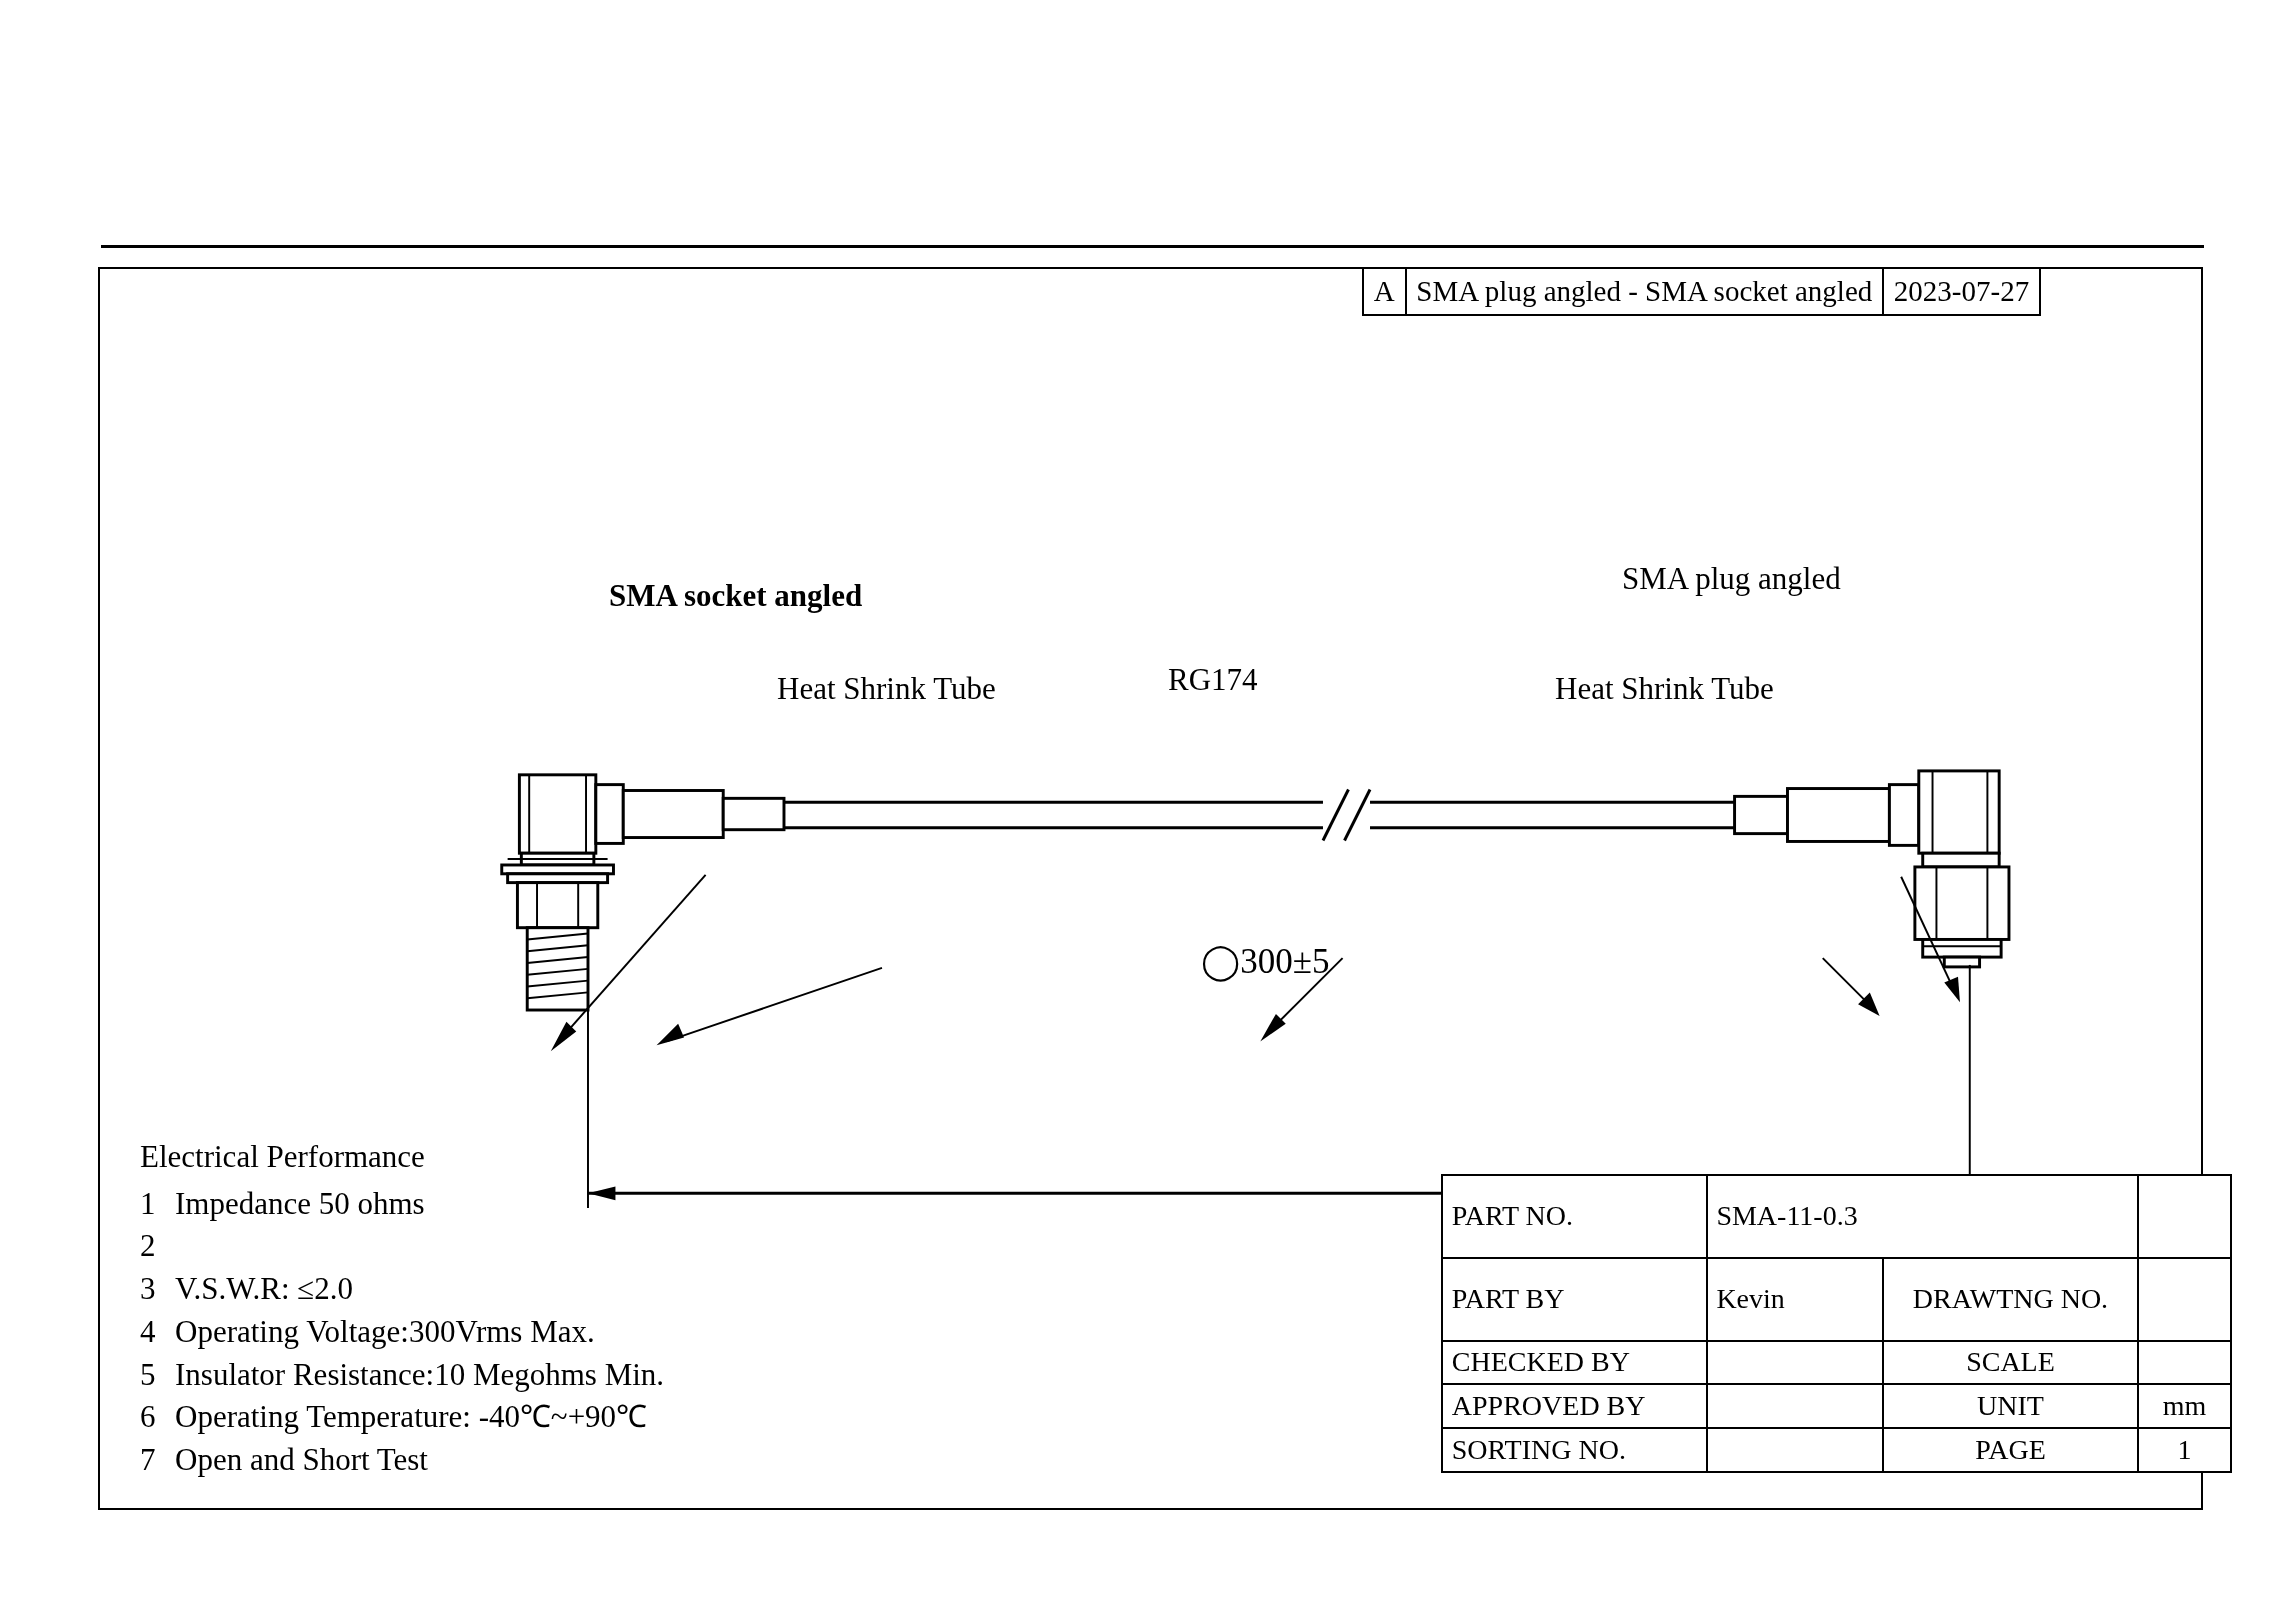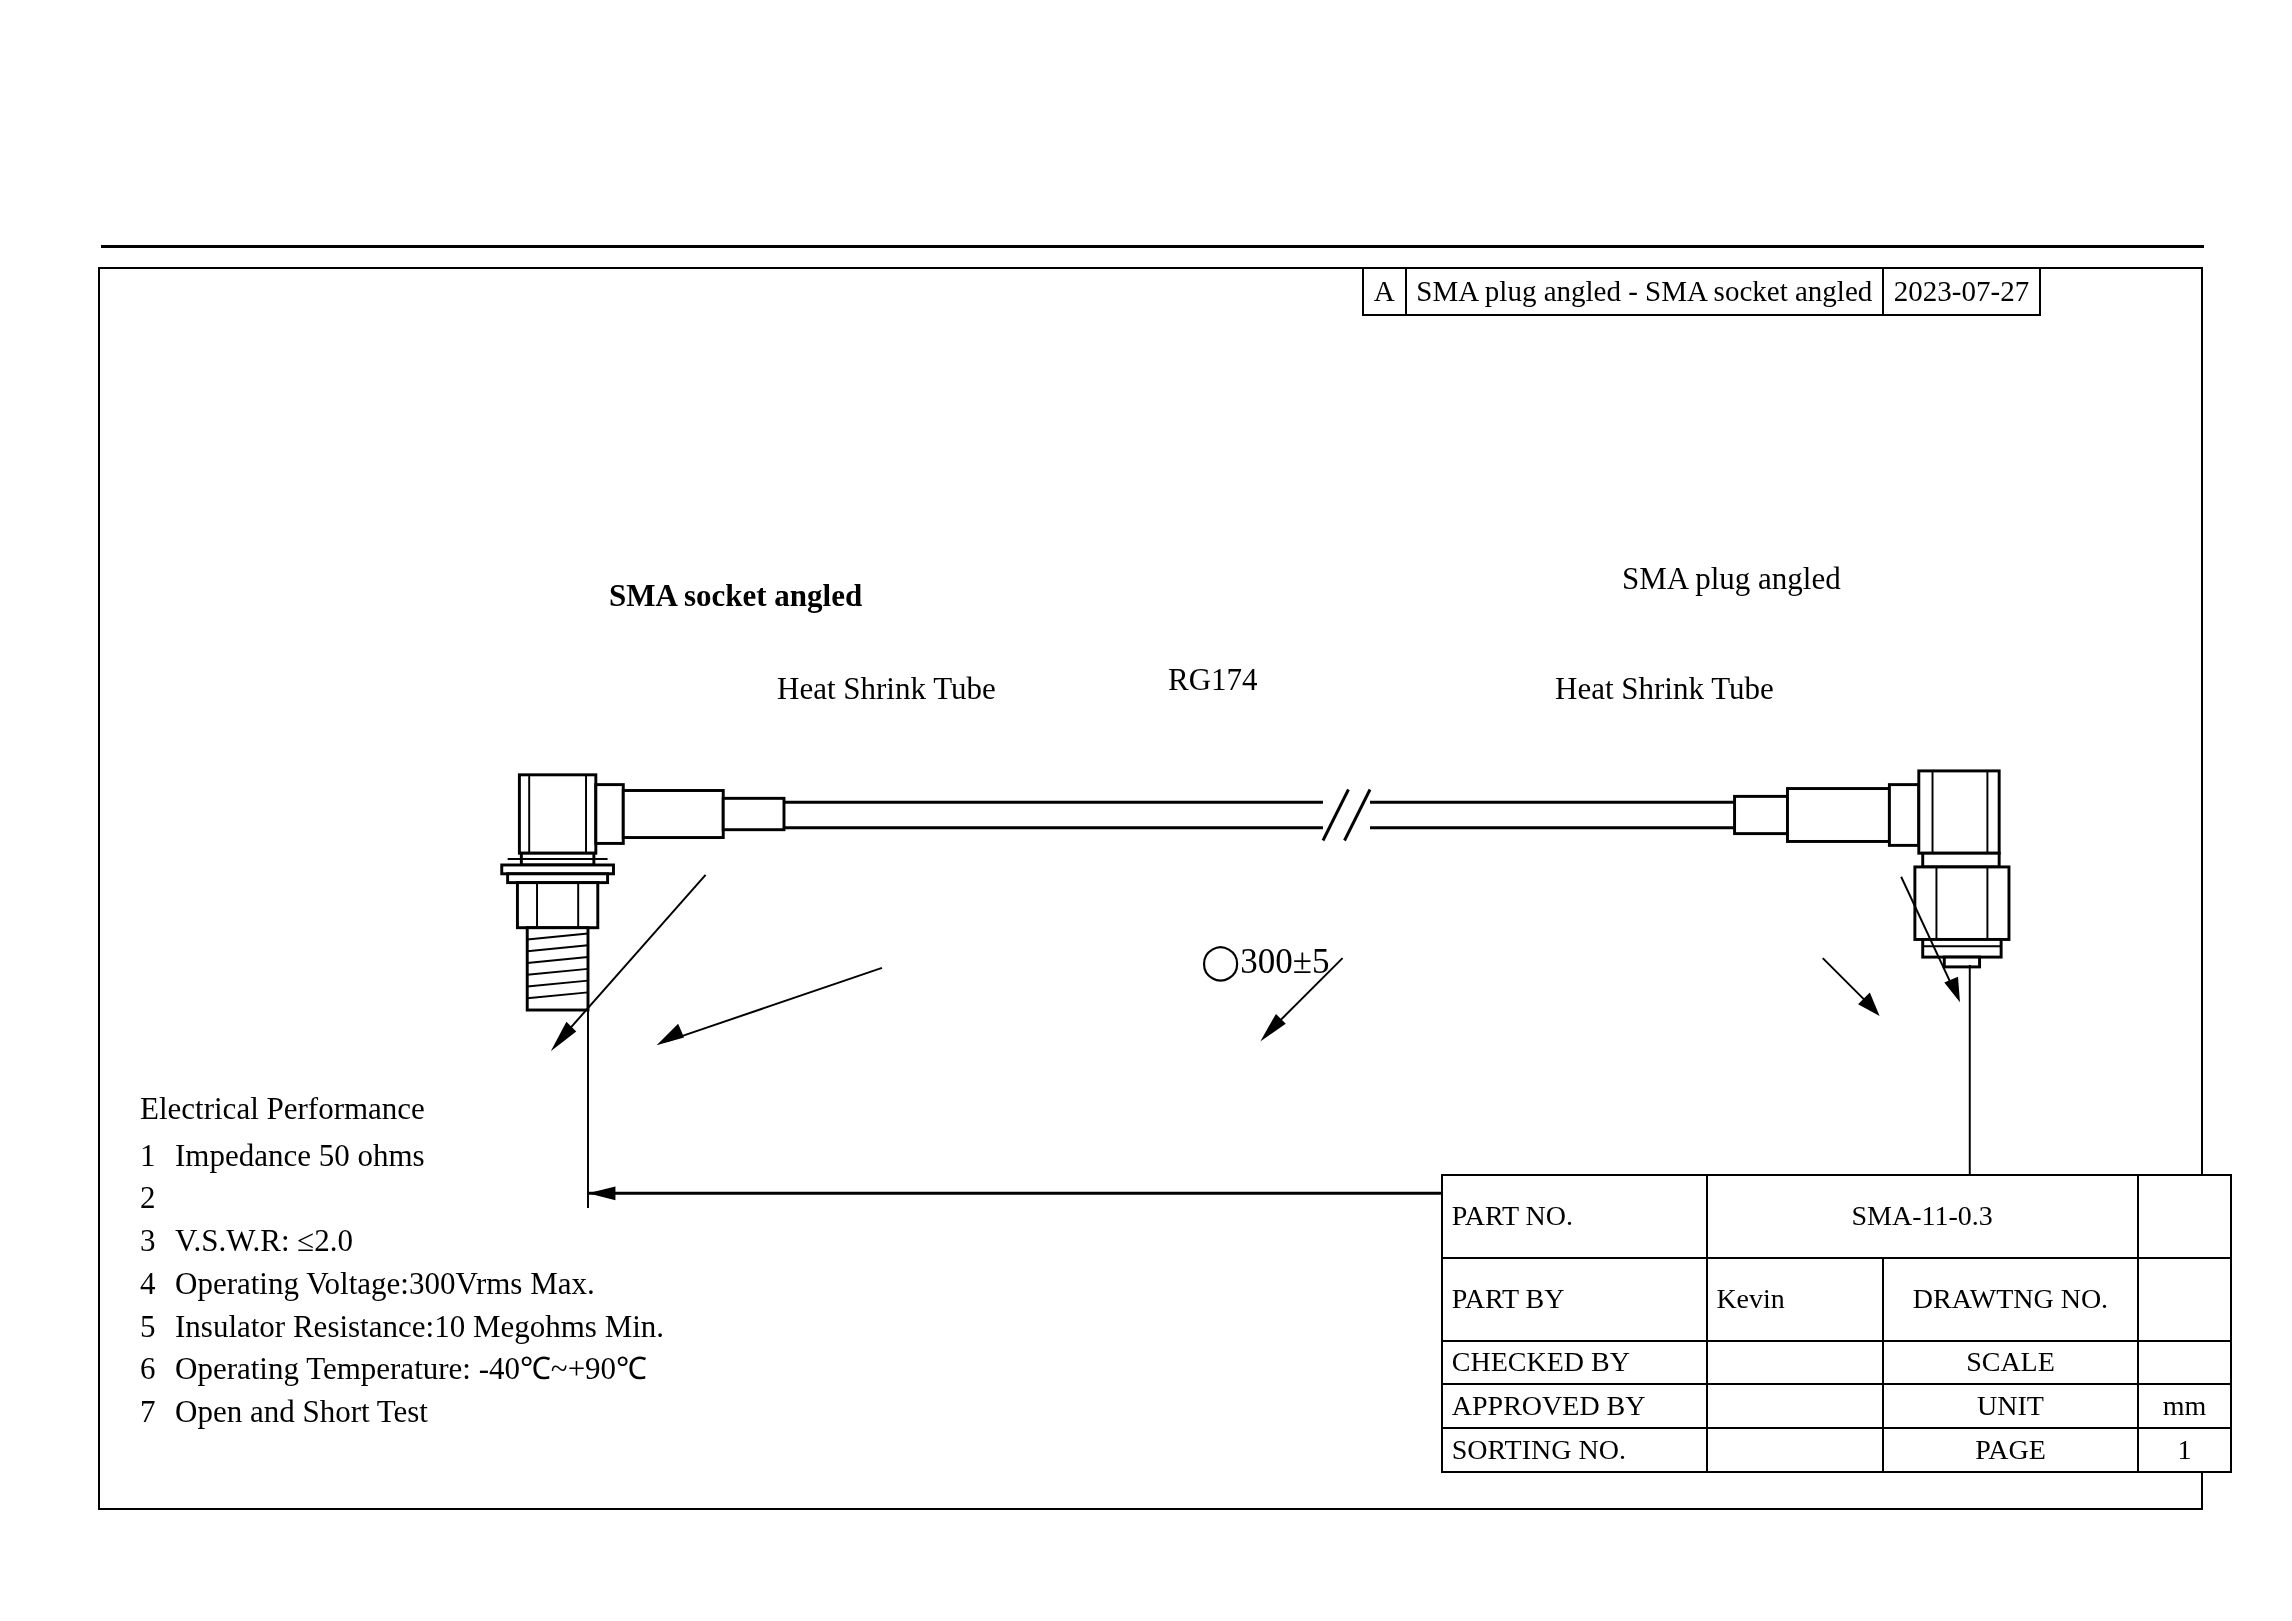--- a/index.html
+++ b/index.html
@@ -99,21 +99,21 @@
   }
   
   #elec-block {
     position: absolute;
     left: 140px;
     top: 1088px;
     font-size: 31px;
     line-height: 1.38;
     font-family: "Liberation Serif", serif;
   }
-  #elec-block .elec-title { margin-bottom: 3.9px; }
+  #elec-block .elec-title { margin-bottom: 3.9px; margin-top: 48px; }
   #elec-block .elec-row {
     display: flex;
   }
   #elec-block .elec-num {
     width: 35px;
     flex: 0 0 35px;
   }
   
   #info-table {
     position: absolute;
@@ -128,21 +128,21 @@
     padding: 4.9px 8.8px;
     font-family: "Liberation Serif", serif;
     font-weight: normal;
     vertical-align: middle;
   }
   .it-c1 { width: 245px; }
   .it-c2 { width: 157px; }
   .it-c3 { width: 235px; text-align: center; }
   .it-c4 { width: 74px;  text-align: center; }
   .tall-row td { height: 71px; }
-  .center { text-align: center; }
+  .center { text-align: left; }
 </style>
 </head>
 <body>
 
 <div id="sheet">
 
   <div id="title-rule"></div>
 
   <div id="frame"></div>
 

